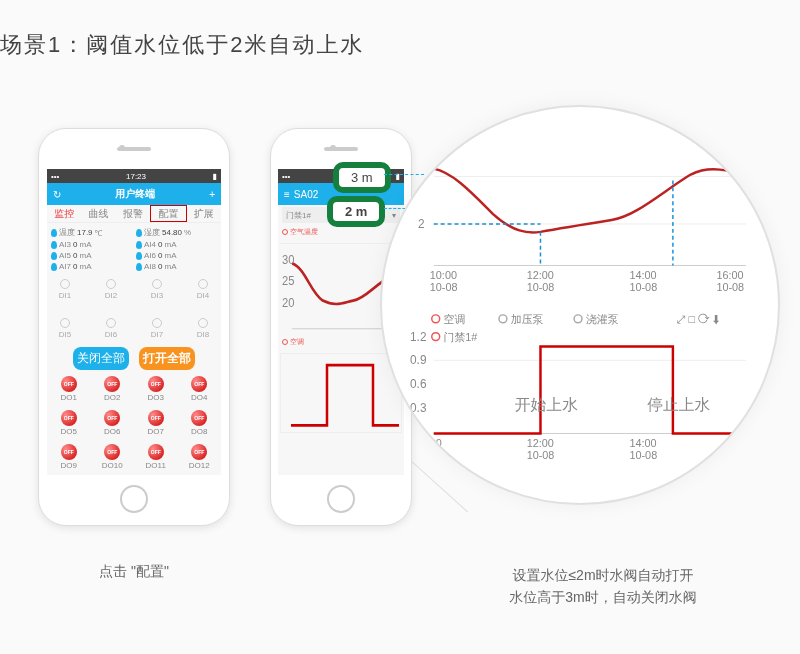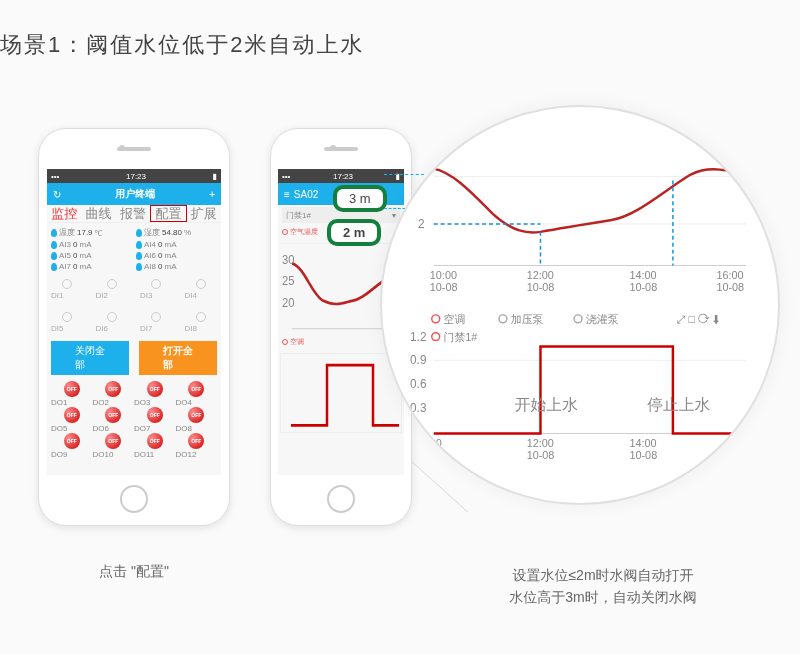--- a/index.html
+++ b/index.html
@@ -11,54 +11,54 @@
 .phone .speaker{position:absolute;top:18px;left:50%;transform:translateX(-50%);width:34px;height:4px;background:#ccc;border-radius:3px;}
 .phone .cam{position:absolute;top:16px;left:42%;width:6px;height:6px;border-radius:50%;background:#ccc;}
 .phone .home{position:absolute;bottom:12px;left:50%;transform:translateX(-50%);width:28px;height:28px;border:2px solid #ccc;border-radius:50%;}
 .phone .screen{position:absolute;background:#f7f7f7;}
 
 .phone1{left:38px;top:128px;width:192px;height:398px;}
 .phone1 .screen{top:40px;left:8px;right:8px;bottom:50px;}
 .statusbar{height:14px;background:#444;color:#fff;font-size:8px;display:flex;justify-content:space-between;align-items:center;padding:0 4px;}
 .appbar{height:22px;background:#1db0ea;display:flex;align-items:center;justify-content:space-between;padding:0 6px;color:#fff;font-size:10px;}
 .appbar .title-txt{font-weight:bold;}
-.tabs{height:18px;display:flex;border-bottom:1px solid #eee;font-size:13px;}
+.tabs{height:18px;display:flex;border-bottom:1px solid #eee;font-size:10px;}
 .tabs div{flex:1;text-align:center;line-height:18px;color:#888;}
 .tabs .active{color:#e33;}
 .tabs .boxed{border:1.5px solid #c00;line-height:16px;}
 .rows{padding:2px 4px;font-size:8px;text-align:center;}
 .rows .r{display:flex;gap:4px;margin:2px 0;}
 .rows .c{flex:1;display:flex;align-items:center;gap:2px;color:#3aa5c9;}
 .rows .c .lbl{color:#888;}
 .rows .c .val{color:#444;}
 .drop{display:inline-block;width:6px;height:8px;background:#1db0ea;border-radius:50% 50% 50% 50%/60% 60% 40% 40%;}
-.dipane{display:grid;grid-template-columns:repeat(4,1fr);gap:12px;padding:4px;font-size:8px;}
+.dipane{display:grid;grid-template-columns:repeat(4,1fr);gap:18px;padding:4px;font-size:8px;text-align:center;}
 .di{color:#aaa;}
 .di .dot{width:10px;height:10px;border:1px solid #ccc;border-radius:50%;margin:0 auto 2px;}
 .btnrow{display:flex;justify-content:center;gap:10px;padding:4px;}
-.btnrow .b{font-size:10px;color:#fff;padding:3px 24px;border-radius:0;}
+.btnrow .b{font-size:12px;color:#fff;padding:3px 4px;border-radius:8px;}
 .btnrow .blue{background:#1db0ea;}
 .btnrow .orange{background:#f7931e;font-weight:bold;}
-.dopane{display:grid;grid-template-columns:repeat(4,1fr);gap:0;padding:2px 4px;font-size:8px;}
+.dopane{display:grid;grid-template-columns:repeat(4,1fr);gap:8px;padding:2px 4px;font-size:8px;text-align:center;}
 .do .sw{width:16px;height:16px;border-radius:50%;background:radial-gradient(circle at 30% 30%,#ff8a8a,#c00);margin:0 auto 1px;display:flex;align-items:center;justify-content:center;color:#fff;font-size:5px;font-weight:bold;}
 .do{color:#888;}
 
 .phone2{left:270px;top:128px;width:142px;height:398px;}
 .phone2 .screen{top:40px;left:7px;right:7px;bottom:50px;}
 .phone2 .appbar{justify-content:flex-start;gap:4px;}
 .sel{height:16px;background:#eee;margin:2px 4px;font-size:8px;display:flex;align-items:center;padding:0 4px;color:#888;}
 .legend2{font-size:7px;color:#e55;padding:2px 4px;display:flex;align-items:center;gap:2px;}
 .legend2 .ring{width:6px;height:6px;border:1px solid #e55;border-radius:50%;}
 .minichart{height:88px;position:relative;margin:4px 2px;border-top:1px solid #eee;text-decoration:underline;}
 .minichart svg{width:100%;height:100%;}
 .ctlchart{height:80px;position:relative;margin:4px 2px;border:1px solid #eee;}
 .ctlchart svg{width:100%;height:100%;}
 
 
-.tag{position:absolute;border:4px solid #15803d;border-radius:10px;padding:2px 12px;font-size:13px;color:#444;background:#fff;margin-top:23px;}
+.tag{position:absolute;border:6px solid #15803d;border-radius:10px;padding:2px 12px;font-size:13px;color:#444;background:#fff;}
 .dash{position:absolute;border-top:1px dashed #1db0ea;height:0;}
 
 
 .zoom{position:absolute;left:380px;top:105px;width:400px;height:400px;border-radius:50%;border:2px solid #e0e0e0;background:#fff;overflow:hidden;box-shadow:0 0 20px rgba(0,0,0,.05);}
 .zoom .inner{position:absolute;left:22px;right:22px;top:30px;bottom:30px;}
 .zaxis{font-size:12px;fill:#888;}
 .zpath{stroke:#b22;stroke-width:2.5;fill:none;}
 .zdash{stroke:#1690d8;stroke-width:1.5;stroke-dasharray:4 3;fill:none;}
 .zgrid{stroke:#eee;stroke-width:1;}
 .zbase{stroke:#ccc;stroke-width:1;}

